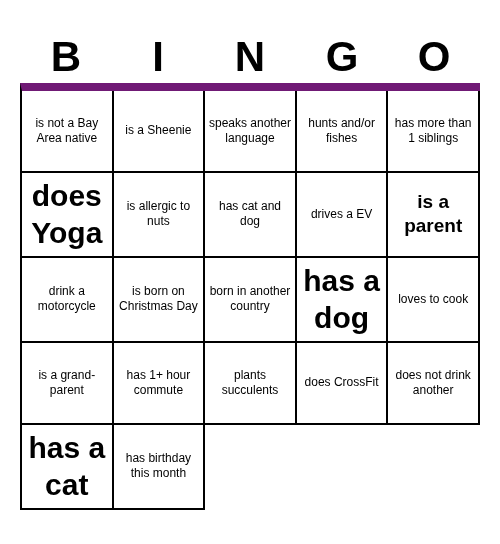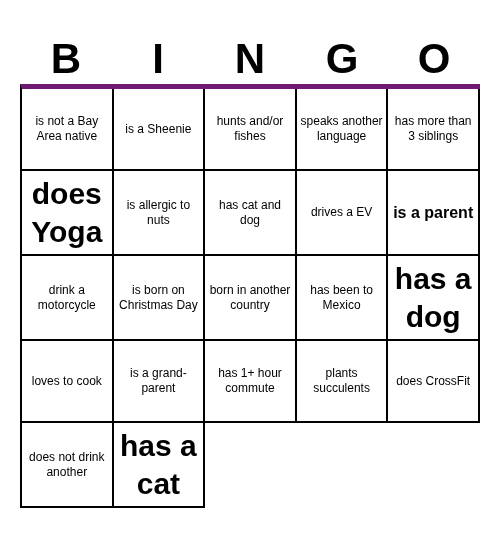--- a/index.html
+++ b/index.html
@@ -25,21 +25,21 @@
     .bingo-letter {
       font-size: 42px;
       font-weight: bold;
       line-height: 1.1;
       color: #000;
     }
     .bingo-grid {
       display: grid;
       grid-template-columns: repeat(5, 1fr);
       border-left: 2px solid #000;
-      border-top: 5px solid #701a75;
+      border-top: 8px solid #701a75;
     }
     .bingo-cell {
       border-right: 2px solid #000;
       border-bottom: 2px solid #000;
       min-height: 82px;
       display: flex;
       align-items: center;
       justify-content: center;
       text-align: center;
       padding: 4px 3px;
@@ -49,54 +49,54 @@
     }
     .bingo-cell.large-text {
       font-size: 12px;
       font-weight: normal;
     }
     .bingo-cell.xlarge-text {
       font-size: 30px;
       font-weight: bold;
     }
     .bingo-cell.medium-text {
-      font-size: 16px;
+      font-size: 19px;
       font-weight: bold;
     }
   </style>
 </head>
 <body>
 
 <div class="bingo-container">
   <div class="bingo-header">
 
   <div class="bingo-letter">B</div>
       <div class="bingo-letter">I</div>
       <div class="bingo-letter">N</div>
       <div class="bingo-letter">G</div>
       <div class="bingo-letter">O</div>
     </div>
   <div class="bingo-grid">
 
   <div class="bingo-cell">is not a Bay Area native</div>
       <div class="bingo-cell">is a Sheenie</div>
+      <div class="bingo-cell">speaks another language</div>
       <div class="bingo-cell">hunts and/or fishes</div>
-      <div class="bingo-cell">speaks another language</div>
-      <div class="bingo-cell">has more than 3 siblings</div>
+      <div class="bingo-cell">has more than 1 siblings</div>
       <div class="bingo-cell xlarge-text">does Yoga</div>
       <div class="bingo-cell">is allergic to nuts</div>
       <div class="bingo-cell">has cat and dog</div>
       <div class="bingo-cell large-text">drives a EV</div>
       <div class="bingo-cell medium-text">is a parent</div>
       <div class="bingo-cell">drink a motorcycle</div>
       <div class="bingo-cell">is born on Christmas Day</div>
       <div class="bingo-cell">born in another country</div>
-      <div class="bingo-cell">has been to Mexico</div>
       <div class="bingo-cell xlarge-text">has a dog</div>
       <div class="bingo-cell">loves to cook</div>
       <div class="bingo-cell">is a grand-parent</div>
       <div class="bingo-cell">has 1+ hour commute</div>
       <div class="bingo-cell">plants succulents</div>
       <div class="bingo-cell">does CrossFit</div>
       <div class="bingo-cell">does not drink another</div>
       <div class="bingo-cell xlarge-text">has a cat</div>
+      <div class="bingo-cell">has birthday this month</div>
     </div>
 </div>
 
 </body></html>

